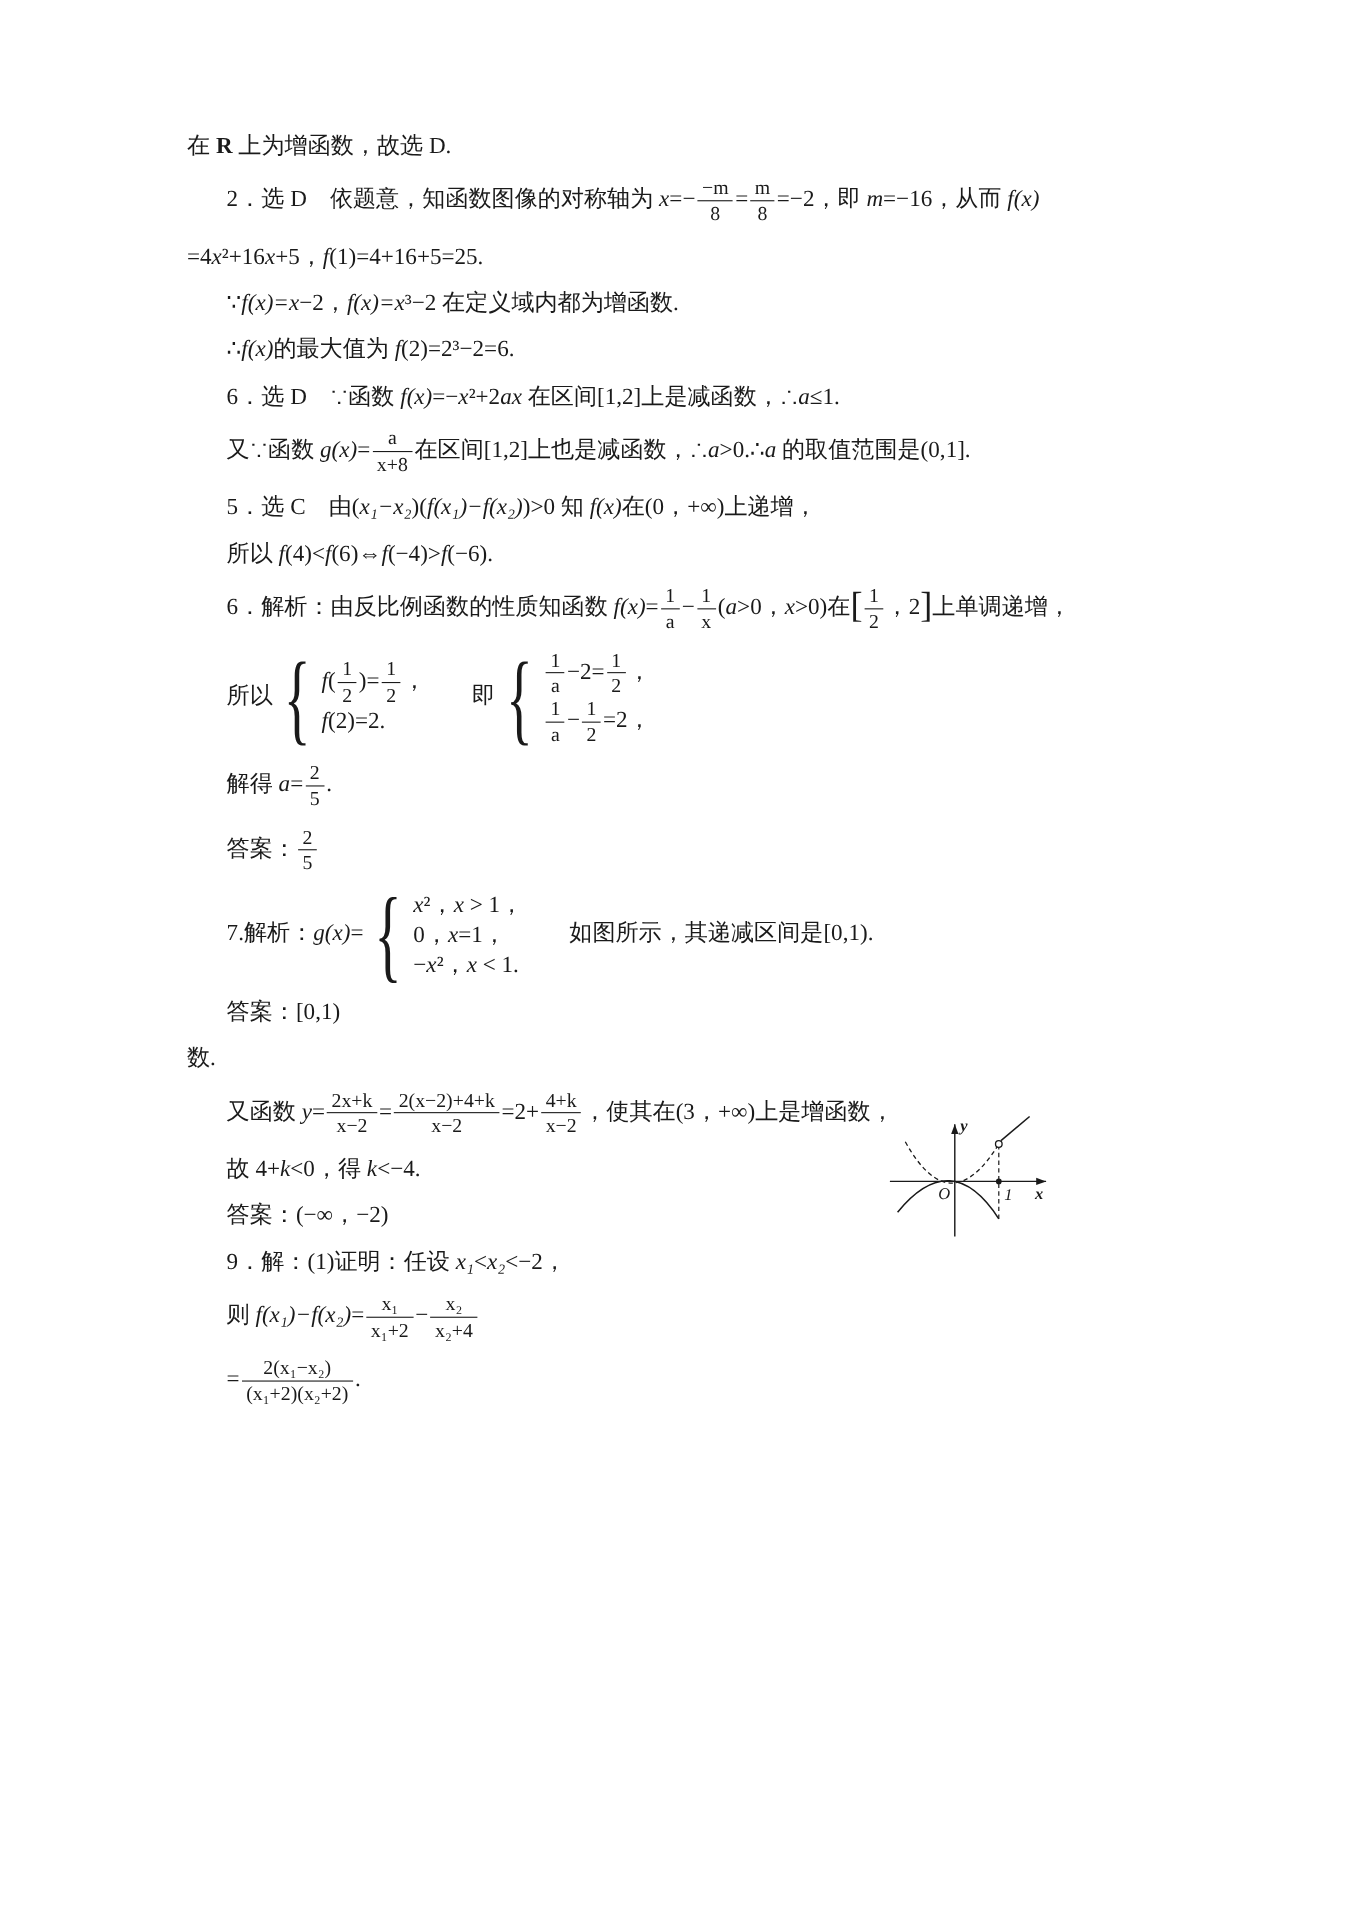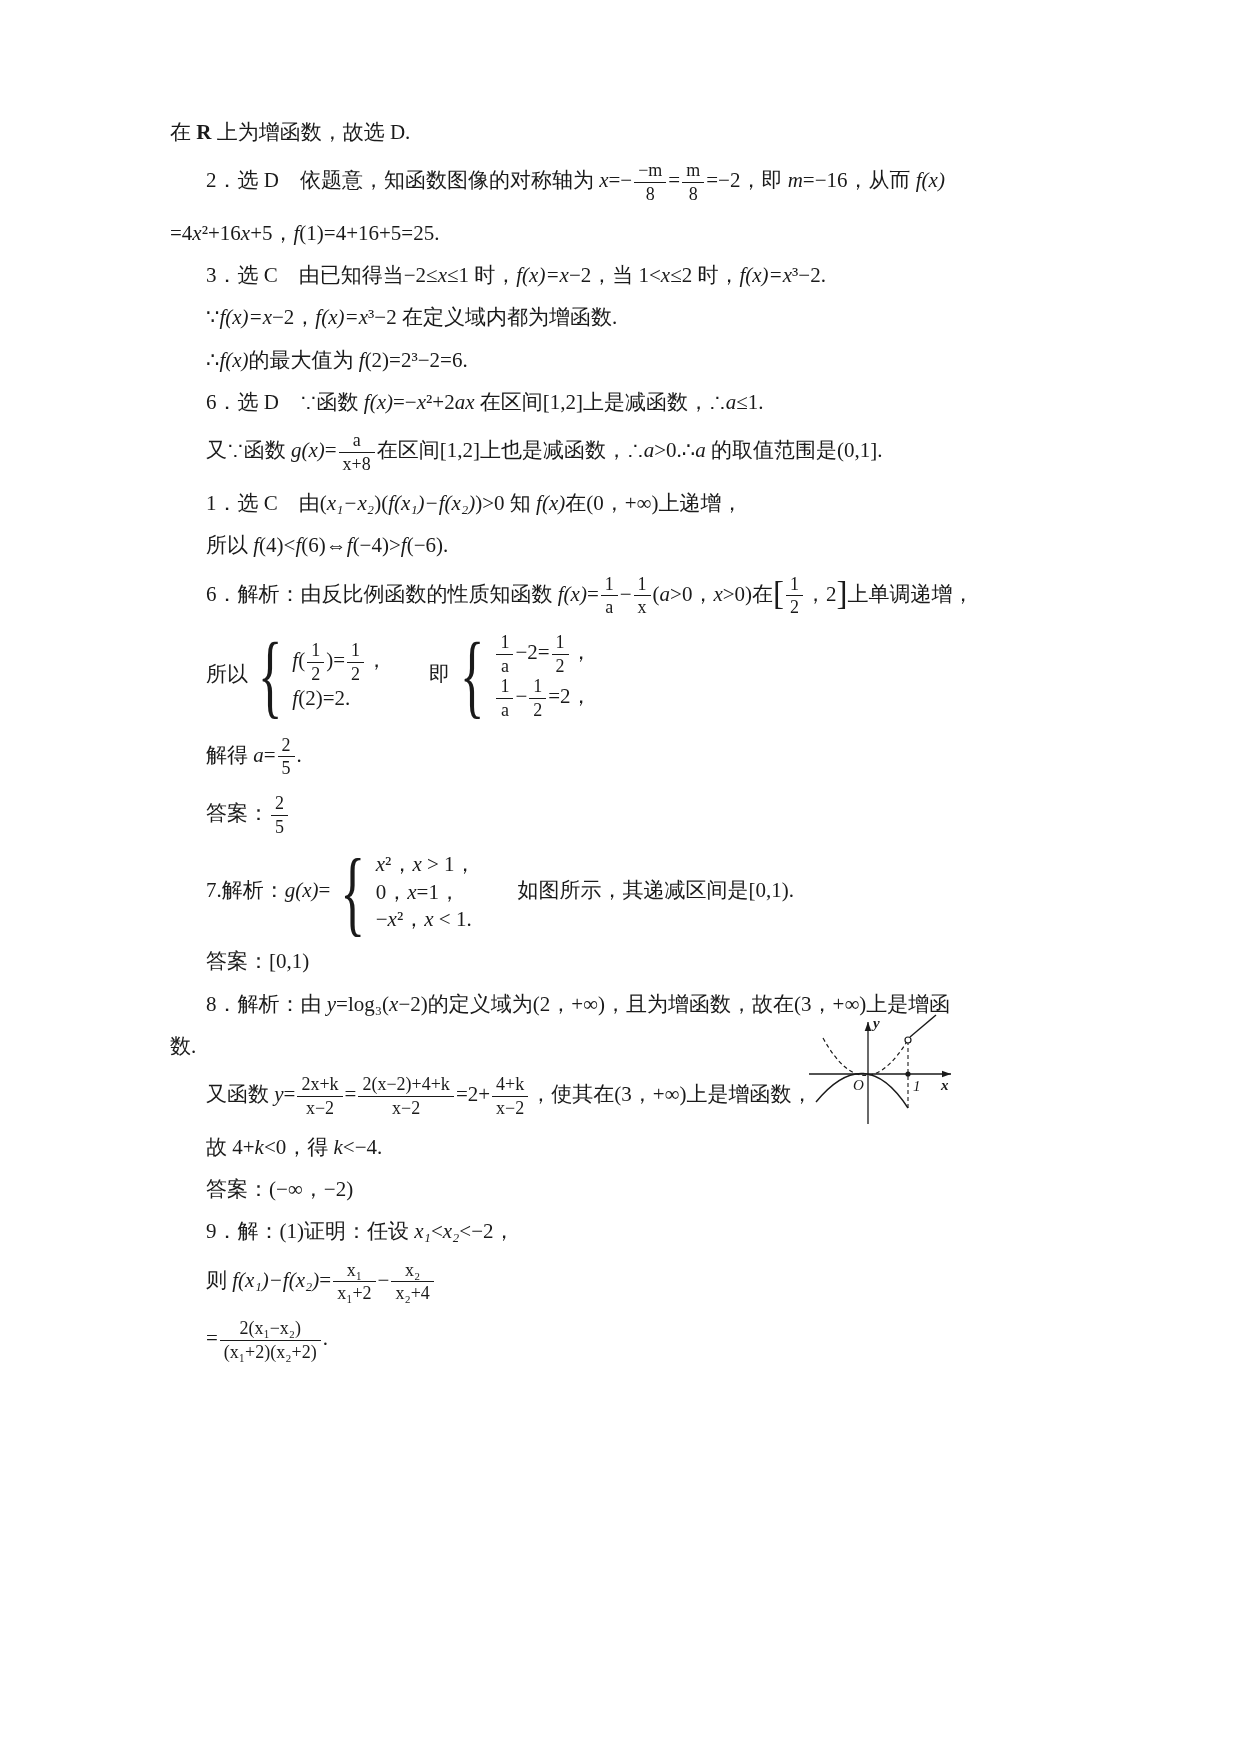--- a/index.html
+++ b/index.html
@@ -27,26 +27,25 @@
   #graph text{font-family:"Liberation Serif","DejaVu Serif",serif;font-style:italic;font-size:15px;fill:#1a1a1a;}
   #graph text.bold{font-weight:bold;}
 </style>
 </head>
 <body>
 
 <main>
   <div class="ln"><span class="t">在 </span><span class="b">R</span><span class="t"> 上为增函数，故选 D.</span></div>
   <div class="ln ind gt"><span class="t">2．选 D　依题意，知函数图像的对称轴为 </span><span class="m">x</span><span class="t">=−</span><span class="frac"><span class="fn">−m</span><span class="fd">8</span></span><span class="t">=</span><span class="frac"><span class="fn">m</span><span class="fd">8</span></span><span class="t">=−2，即 </span><span class="m">m</span><span class="t">=−16，从而 </span><span class="m">f(x)</span></div>
   <div class="ln"><span class="t">=4</span><span class="m">x</span><span class="t">²+16</span><span class="m">x</span><span class="t">+5，</span><span class="m">f</span><span class="t">(1)=4+16+5=25.</span></div>
-  <div class="ln ind"><span class="t">3．选 C　由已知得当−2≤</span><span class="m">x</span><span class="t">≤1 时，</span><span class="m">f(x)=x</span><span class="t">−2，当 1&lt;</span><span class="m">x</span><span class="t">≤2 时，</span><span class="m">f(x)=x</span><span class="t">³−2.</span></div>
   <div class="ln ind"><span class="t">∵</span><span class="m">f(x)=x</span><span class="t">−2，</span><span class="m">f(x)=x</span><span class="t">³−2 在定义域内都为增函数.</span></div>
   <div class="ln ind"><span class="t">∴</span><span class="m">f(x)</span><span class="t">的最大值为 </span><span class="m">f</span><span class="t">(2)=2³−2=6.</span></div>
   <div class="ln ind"><span class="t">6．选 D　∵函数 </span><span class="m">f(x)</span><span class="t">=−</span><span class="m">x</span><span class="t">²+2</span><span class="m">ax</span><span class="t"> 在区间[1,2]上是减函数，∴</span><span class="m">a</span><span class="t">≤1.</span></div>
   <div class="ln ind gt"><span class="t">又∵函数 </span><span class="m">g(x)</span><span class="t">=</span><span class="frac"><span class="fn">a</span><span class="fd">x+8</span></span><span class="t">在区间[1,2]上也是减函数，∴</span><span class="m">a</span><span class="t">&gt;0.∴</span><span class="m">a</span><span class="t"> 的取值范围是(0,1].</span></div>
-  <div class="ln ind"><span class="t">1．选 C　由(</span><span class="m">x₁−x₂</span><span class="t">)(</span><span class="m">f(x₁)−f(x₂)</span><span class="t">)&gt;0 知 </span><span class="m">f(x)</span><span class="t">在(0，+∞)上递增，</span></div>
+  <div class="ln ind"><span class="t">5．选 C　由(</span><span class="m">x₁−x₂</span><span class="t">)(</span><span class="m">f(x₁)−f(x₂)</span><span class="t">)&gt;0 知 </span><span class="m">f(x)</span><span class="t">在(0，+∞)上递增，</span></div>
   <div class="ln ind"><span class="t">所以 </span><span class="m">f</span><span class="t">(4)&lt;</span><span class="m">f</span><span class="t">(6)⇔</span><span class="m">f</span><span class="t">(−4)&gt;</span><span class="m">f</span><span class="t">(−6).</span></div>
   <div class="ln ind gt"><span class="t">6．解析：由反比例函数的性质知函数 </span><span class="m">f(x)</span><span class="t">=</span><span class="frac"><span class="fn">1</span><span class="fd">a</span></span><span class="t">−</span><span class="frac"><span class="fn">1</span><span class="fd">x</span></span><span class="t">(</span><span class="m">a</span><span class="t">&gt;0，</span><span class="m">x</span><span class="t">&gt;0)在</span><span class="bigbr">[</span><span class="frac"><span class="fn">1</span><span class="fd">2</span></span><span class="t">，2</span><span class="bigbr">]</span><span class="t">上单调递增，</span></div>
   <div class="ln ind gt"><span class="t">所以</span><span class="bgroup">
         <span class="bmark" style="font-size: 4.4em;">{</span>
         <span class="bcol">
           <span class="brow"><span class="m">f</span><span class="t">(</span><span class="frac"><span class="fn">1</span><span class="fd">2</span></span><span class="t">)=</span><span class="frac"><span class="fn">1</span><span class="fd">2</span></span><span class="t">，</span></span>
           <span class="brow"><span class="m">f</span><span class="t">(2)=2.</span></span>
         </span>
       </span><span class="t">　　即</span><span class="bgroup">
         <span class="bmark" style="font-size: 4.4em;">{</span>
@@ -59,21 +58,20 @@
   <div class="ln ind gt"><span class="t">答案：</span><span class="frac"><span class="fn">2</span><span class="fd">5</span></span></div>
   <div class="ln ind gt"><span class="t">7.解析：</span><span class="m">g(x)</span><span class="t">=</span><span class="bgroup">
         <span class="bmark" style="font-size: 4.5em;">{</span>
         <span class="bcol">
           <span class="brow"><span class="m">x</span><span class="t">²，</span><span class="m">x</span><span class="t"> &gt; 1，</span></span>
           <span class="brow"><span class="t">0，</span><span class="m">x</span><span class="t">=1，</span></span>
           <span class="brow"><span class="t">−</span><span class="m">x</span><span class="t">²，</span><span class="m">x</span><span class="t"> &lt; 1.</span></span>
         </span>
       </span><span class="t">　　如图所示，其递减区间是[0,1).</span></div>
   <div class="ln ind"><span class="t">答案：[0,1)</span></div>
-  <div class="ln ind"><span class="t">8．解析：由 </span><span class="m">y</span><span class="t">=log₃(</span><span class="m">x</span><span class="t">−2)的定义域为(2，+∞)，且为增函数，故在(3，+∞)上是增函</span></div>
   <div class="ln"><span class="t">数.</span></div>
   <div class="ln ind gt"><span class="t">又函数 </span><span class="m">y</span><span class="t">=</span><span class="frac"><span class="fn">2x+k</span><span class="fd">x−2</span></span><span class="t">=</span><span class="frac"><span class="fn">2(x−2)+4+k</span><span class="fd">x−2</span></span><span class="t">=2+</span><span class="frac"><span class="fn">4+k</span><span class="fd">x−2</span></span><span class="t">，使其在(3，+∞)上是增函数，</span></div>
   <div class="ln ind"><span class="t">故 4+</span><span class="m">k</span><span class="t">&lt;0，得 </span><span class="m">k</span><span class="t">&lt;−4.</span></div>
   <div class="ln ind"><span class="t">答案：(−∞，−2)</span></div>
   <div class="ln ind"><span class="t">9．解：(1)证明：任设 </span><span class="m">x₁</span><span class="t">&lt;</span><span class="m">x₂</span><span class="t">&lt;−2，</span></div>
   <div class="ln ind gt"><span class="t">则 </span><span class="m">f(x₁)−f(x₂)</span><span class="t">=</span><span class="frac"><span class="fn">x₁</span><span class="fd">x₁+2</span></span><span class="t">−</span><span class="frac"><span class="fn">x₂</span><span class="fd">x₂+4</span></span></div>
   <div class="ln ind gt"><span class="t">=</span><span class="frac"><span class="fn">2(x₁−x₂)</span><span class="fd">(x₁+2)(x₂+2)</span></span><span class="t">.</span></div>
 </main>
 
 <svg id="graph" width="205" height="118" viewBox="0 0 205 118">

